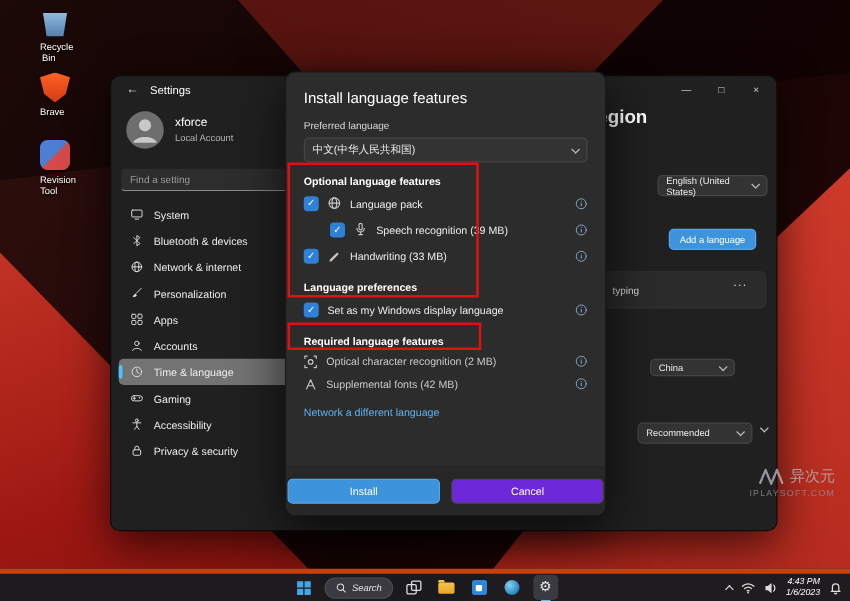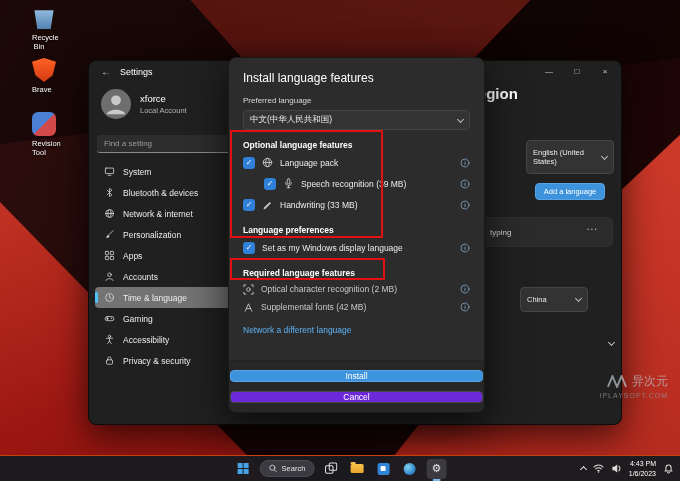--- a/index.html
+++ b/index.html
@@ -42,64 +42,64 @@
   .nav-item { position:relative; display:flex; align-items:center; gap:8px; height:21px; padding:0 9px; border-radius:4px; font-size:8.5px; color:#ececec; white-space:nowrap; }
   .nav-item.selected { background:#737373; }
   .nav-item.selected::before { content:""; position:absolute; left:0; top:5px; width:3px; height:11px; border-radius:2px; background:#4cc2ff; }
   svg.ic { stroke:#e0e0e0; fill:none; stroke-width:1.1; stroke-linecap:round; stroke-linejoin:round; flex:0 0 auto; }
   .nav-item svg { width:11px; height:11px; }
 
   
   .page-heading { position:absolute; left:378px; top:24px; font-size:15px; font-weight:bold; color:#fff; }
   .select { background:#333; border:1px solid #454545; border-radius:4px; color:#ececec; font-size:7.5px; display:flex; align-items:center; justify-content:space-between; padding:0 6px; gap:4px; }
   .chev { width:5px; height:5px; border-right:1px solid #bdbdbd; border-bottom:1px solid #bdbdbd; transform:rotate(45deg); margin-top:-2px; flex:0 0 auto; }
-  .sel-language { position:absolute; left:437px; top:79px; width:88px; height:34px; }
+  .sel-language { position:absolute; left:437px; top:79px; width:88px; height:17px; }
   .btn-add-language { position:absolute; left:446px; top:122px; width:70px; height:17px; background:#3e93dd; border:1px solid #56a3e6; border-radius:4px; color:#fff; font-size:7.5px; display:flex; align-items:center; justify-content:center; }
   .card-typing { position:absolute; left:162px; top:156px; width:362px; height:30px; background:#2b2b2b; border:1px solid #313131; border-radius:5px; }
   .card-typing .lbl { position:absolute; left:238px; top:10px; font-size:8px; color:#dadada; }
   .card-typing .more { position:absolute; right:14px; top:3px; font-size:10px; letter-spacing:1px; color:#ddd; }
-  .sel-country { position:absolute; left:431px; top:226px; width:68px; height:25px; }
+  .sel-country { position:absolute; left:431px; top:226px; width:68px; height:14px; }
   .lbl-regional { position:absolute; left:338px; top:281px; font-size:8px; color:#d6d6d6; }
   .sel-format { position:absolute; left:421px; top:277px; width:92px; height:17px; }
   .fmt-expander { position:absolute; left:520px; top:281px; }
 
   
   .dialog { position:absolute; left:228px; top:57px; width:257px; height:356px; background:#2c2c2c; border:1px solid #191919; border-radius:8px; box-shadow:0 12px 40px rgba(0,0,0,.7); z-index:30; padding:13px 14px 0; }
   .dlg-title { font-size:12px; font-weight:normal; color:#fff; margin-bottom:11px; }
   .dlg-label { font-size:8px; color:#d8d8d8; margin-bottom:5px; }
   .dlg-select { height:20px; font-size:8.5px; }
   .dlg-section { font-size:8.5px; font-weight:bold; color:#fff; margin:10px 0 2px; }
   .dlg-row { display:flex; align-items:center; gap:7px; height:21px; font-size:8.5px; color:#ececec; }
   .dlg-row.indent { padding-left:21px; }
   .dlg-row.req { height:18px; color:#c9c9c9; }
   .checkbox { width:12px; height:12px; border-radius:3px; background:#2f80d8; display:flex; align-items:center; justify-content:center; flex:0 0 auto; }
   .checkbox.checked::after { content:"✓"; color:#fff; font-size:8px; line-height:1; }
   .row-icon svg { width:11px; height:11px; display:block; }
   .row-icon svg.ic { stroke:#c6c6c6; stroke-width:1; }
   .info { margin-left:auto; }
   .info svg { width:10px; height:10px; display:block; stroke:#86add2; fill:none; stroke-width:.9; stroke-linecap:round; }
   .dlg-link { font-size:8.5px; color:#5eb3f2; margin-top:9px; display:inline-block; }
-  .dlg-footer { position:absolute; left:0; right:0; bottom:0; border-top:1px solid #222; background:#272727; padding:9px 1px; display:flex; gap:9px; border-radius:0 0 8px 8px;flex-direction:column; }
+  .dlg-footer { position:absolute; left:0; right:0; bottom:0; border-top:1px solid #222; background:#272727; padding:9px 1px; display:flex; gap:9px; border-radius:0 0 8px 8px; }
   .btn { flex:1; height:20px; border-radius:4px; font-size:8.5px; display:flex; align-items:center; justify-content:center; }
   .btn-primary { background:#3e93dd; border:1px solid #56a3e6; color:#fff; }
   .btn-secondary { background:#6d28d9; border:1px solid #484848; color:#fff; }
 
   
   .anno { position:absolute; border:2px solid #e11111; z-index:40; pointer-events:none; }
   .anno-1 { left:230px; top:130px; width:153px; height:108px; }
   .anno-2 { left:230px; top:258px; width:155px; height:22px; }
 
   
   .watermark { position:absolute; right:12px; bottom:82px; z-index:45; text-align:right; opacity:.75; }
   .wm-top { display:flex; align-items:center; gap:5px; justify-content:flex-end; color:#b9bec4; font-size:12px; }
   .wm-top svg { stroke:#b9bec4; fill:none; stroke-width:2; }
   .wm-url { font-size:7px; color:#8f959b; letter-spacing:1px; margin-top:2px; }
 
   
-  .taskbar { position:absolute; left:0; right:0; bottom:0; height:26px; background:rgba(27,27,31,.97); border-top:1px solid #c2410c; z-index:50; }
+  .taskbar { position:absolute; left:0; right:0; bottom:0; height:26px; background:rgba(27,27,31,.97); border-top:4px solid #c2410c; z-index:50;font-style:italic; }
   .tb-center { position:absolute; left:50%; top:0; height:100%; transform:translateX(-50%); display:flex; align-items:center; gap:8px; }
   .tb-start { display:grid; grid-template-columns:5px 5px; grid-template-rows:5px 5px; gap:1px; }
   .tb-start span { background:#45a3e8; }
   .tb-search { display:flex; align-items:center; gap:4px; background:#3a3a40; border:1px solid #4a4a50; border-radius:9px; height:17px; padding:0 8px; color:#e6e6e6; font-size:7.5px; }
   .tb-search svg { width:9px; height:9px; }
   .tb-ic { width:18px; height:18px; display:flex; align-items:center; justify-content:center; }
   .tb-ic svg { width:13px; height:13px; }
   .folder { width:13px; height:9px; background:linear-gradient(#f7c14c,#e8a52d); border-radius:1.5px; position:relative; }
   .folder::before { content:""; position:absolute; left:0; top:-2px; width:5px; height:2px; background:#f7c14c; border-radius:1px 1px 0 0; }
   .store { width:12px; height:12px; background:#2f86d8; border-radius:2px; display:flex; align-items:center; justify-content:center; }
@@ -248,20 +248,24 @@
   <div class="btn-add-language">Add a language</div>
   <div class="card-typing">
     <span class="lbl">typing</span>
     <span class="more">...</span>
   </div>
   <div class="select sel-country">
     <span>China</span>
     <span class="chev"></span>
   </div>
   <div class="lbl-regional">Regional format</div>
+  <div class="select sel-format">
+    <span>Recommended</span>
+    <span class="chev"></span>
+  </div>
   <span class="chev fmt-expander"></span>
 </div>
 
 <div class="dialog">
   <div class="dlg-title">Install language features</div>
   <div class="dlg-label">Preferred language</div>
   <div class="select dlg-select">
     <span>中文(中华人民共和国)</span>
     <span class="chev"></span>
   </div>

